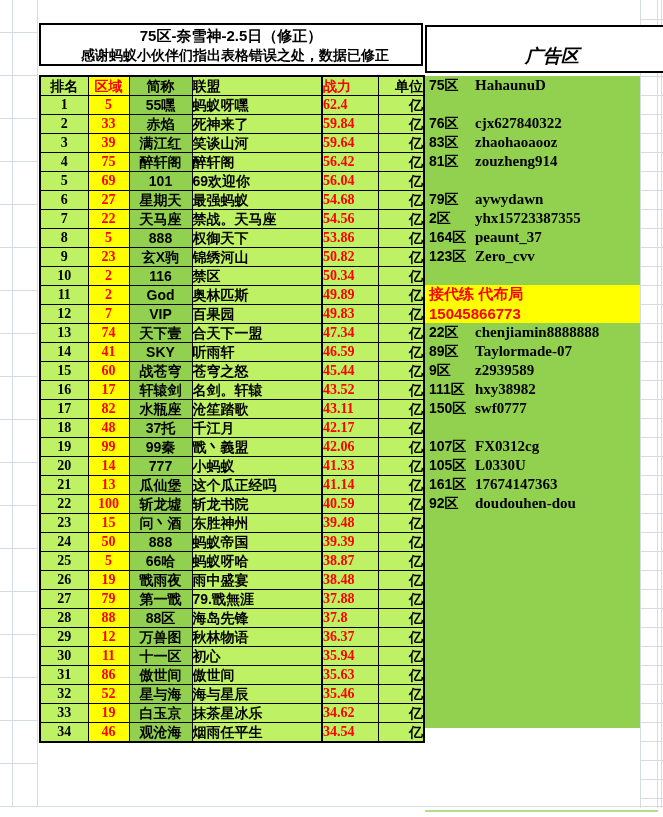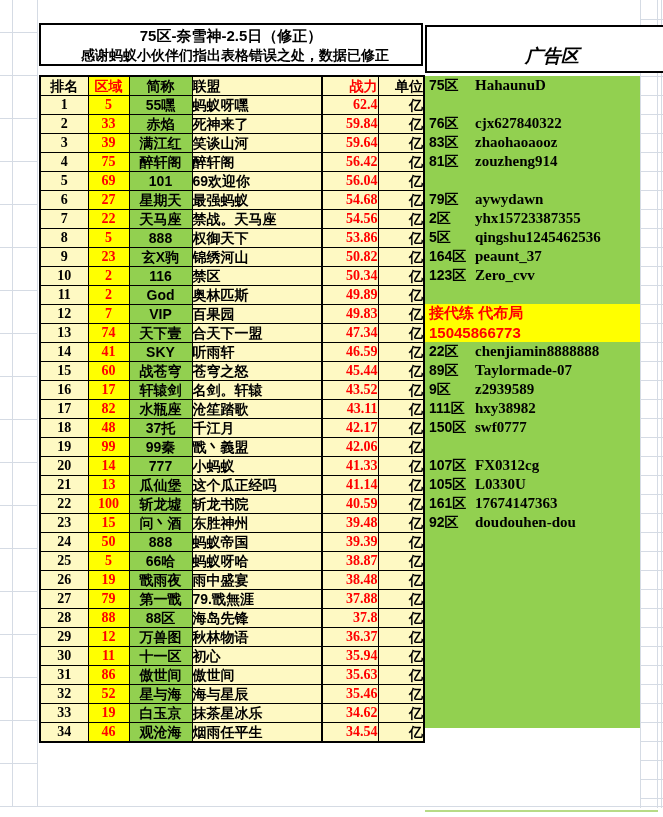--- a/index.html
+++ b/index.html
@@ -28,30 +28,30 @@
 
   
   .title-box{position:absolute;left:39px;top:23px;width:380px;height:39px;
     border:2px solid var(--border);background:#fff;display:flex;flex-direction:column;
     justify-content:center;text-align:center;font-weight:bold;}
   .title-line1{font-size:15px;line-height:20px;}
   .title-line2{font-size:14px;line-height:18px;padding-left:8px;}
 
   
   table.rank{position:absolute;left:39px;top:75px;border-collapse:collapse;
-    table-layout:fixed;background:#fef9c3;border:2px solid var(--border);}
+    table-layout:fixed;background:#bef264;border:2px solid var(--border);}
   table.rank td,table.rank th{border:1px solid var(--border);height:18px;padding:0;
     font-size:14px;font-weight:bold;line-height:18px;white-space:nowrap;overflow:hidden;}
   .c-rank{font-family:"Liberation Serif","DejaVu Serif",serif;font-weight:normal;
     font-size:15px;text-align:center;}
   .c-region{background:var(--yellow);color:var(--red);text-align:center;
     font-family:"Liberation Serif","DejaVu Serif",serif;font-size:15px;}
   .c-short{background:var(--green);text-align:center;}
   .c-alliance{text-align:left;padding-left:4px;}
-  .c-power{color:var(--red);text-align:right;border-left-width:2px !important;
+  .c-power{color:var(--red);text-align:left;border-left-width:2px !important;
     font-family:"Liberation Serif","DejaVu Serif",serif;font-size:15px;}
   .c-unit{text-align:right;padding-left:6px;margin-left:28px;}
   th.c-rank{font-family:"Liberation Sans",sans-serif;font-weight:bold;font-size:14px;}
   th.c-region{font-family:"Liberation Sans",sans-serif;font-size:14px;}
   th.c-power{font-family:"Liberation Sans",sans-serif;font-size:14px;}
 
   
   .ad-box{position:absolute;left:425px;top:25px;width:254px;height:48px;
     border:2px solid var(--border);background:#fff;display:flex;align-items:flex-end;
     justify-content:center;padding-bottom:3px;box-sizing:border-box;
@@ -402,24 +402,20 @@
       <div class="ad-row blank"></div>
       <div class="ad-row">
         <span class="ad-region">79区</span>
         <span class="ad-name">aywydawn</span>
       </div>
       <div class="ad-row">
         <span class="ad-region">2区</span>
         <span class="ad-name">yhx15723387355</span>
       </div>
       <div class="ad-row">
-        <span class="ad-region">5区</span>
-        <span class="ad-name">qingshu1245462536</span>
-      </div>
-      <div class="ad-row">
         <span class="ad-region">164区</span>
         <span class="ad-name">peaunt_37</span>
       </div>
       <div class="ad-row">
         <span class="ad-region">123区</span>
         <span class="ad-name">Zero_cvv</span>
       </div>
       <div class="ad-row blank"></div>
       <div class="ad-row promo">
         <span>接代练 代布局</span>

